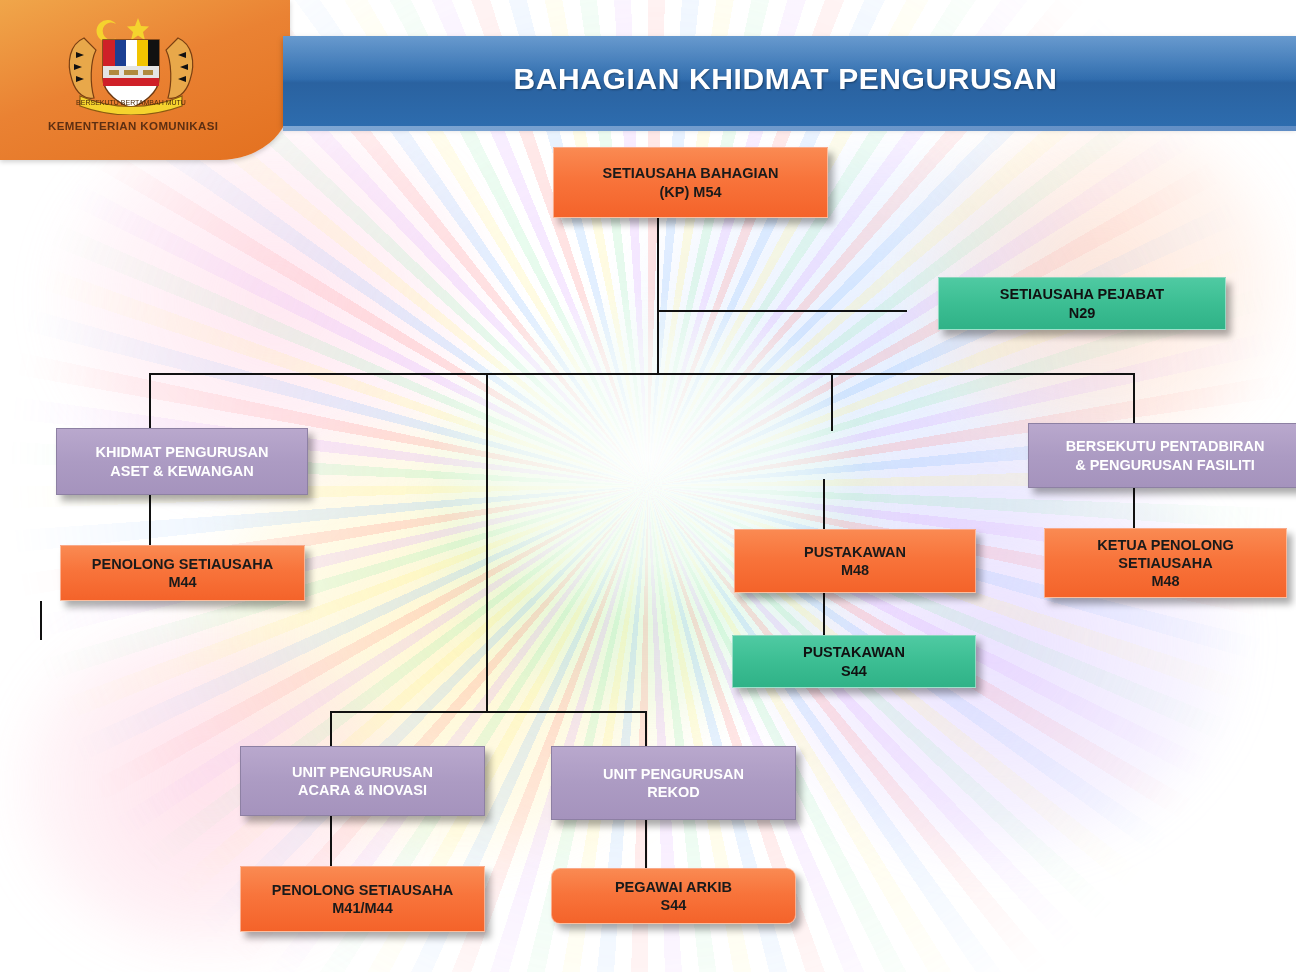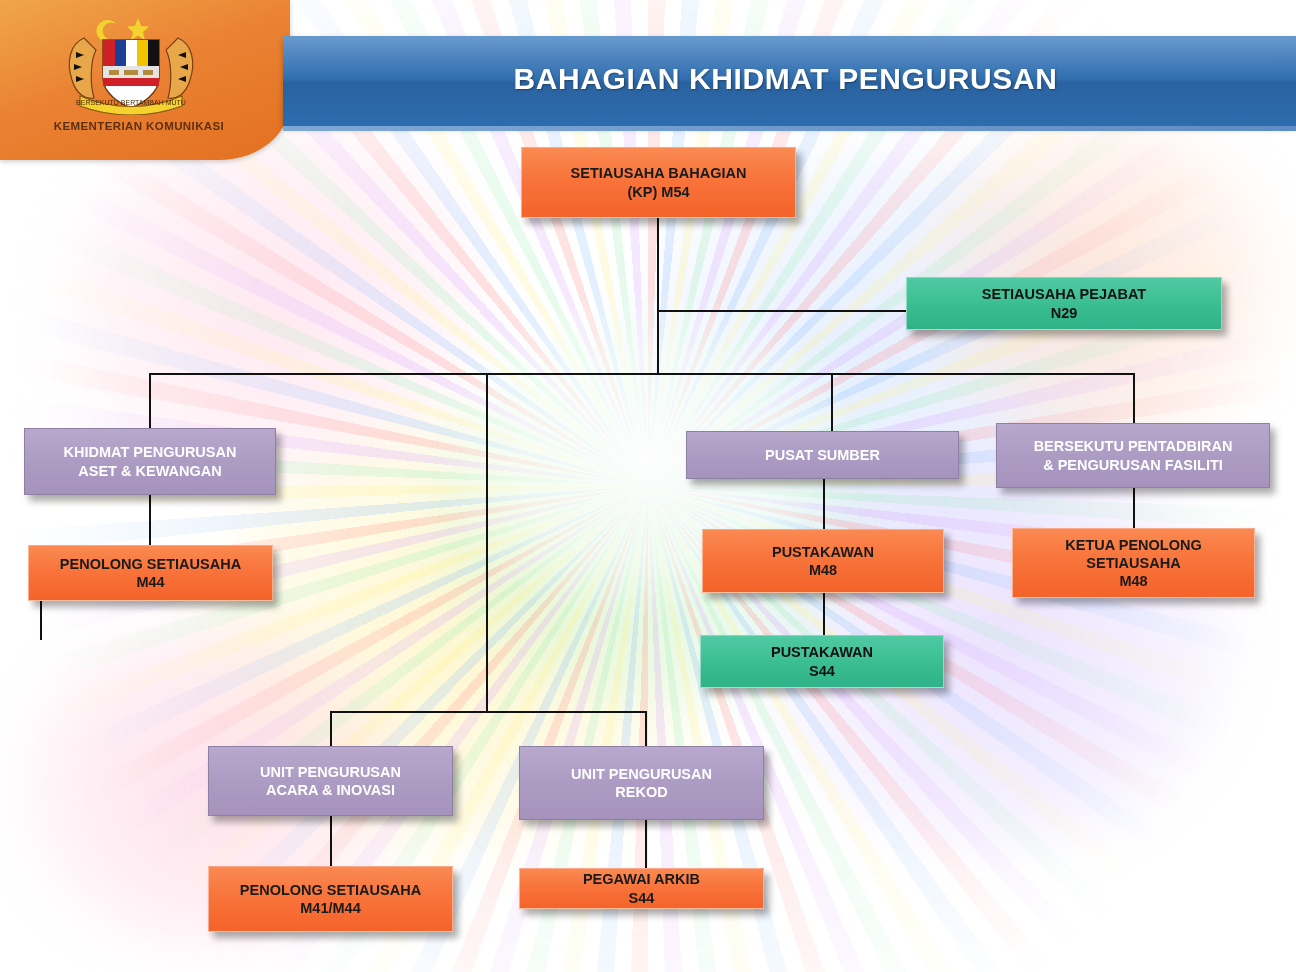--- a/index.html
+++ b/index.html
@@ -77,25 +77,25 @@
     left: 56px;
     top: 10px;
     width: 150px;
     height: 105px;
   }
   .crest-caption {
     position: absolute;
     left: 0;
     top: 120px;
     width: 278px;
-    text-align: center;
     font-size: 11.5px;
     font-weight: bold;
     letter-spacing: .4px;
     color: #5d2f12;
+    padding-left: 48px;
   }
   .title-bar {
     position: absolute;
     left: 283px;
     top: 36px;
     width: 1013px;
     height: 90px;
     background: linear-gradient(180deg, #3d7dc0 0%, #2f6cad 48%, #2a62a0 52%, #2d6cae 100%);
     box-shadow: 0 3px 6px rgba(0,0,0,.25);
   }
@@ -138,20 +138,21 @@
     position: absolute;
     box-sizing: border-box;
     display: flex;
     align-items: center;
     justify-content: center;
     text-align: center;
     padding: 4px 8px;
     line-height: 1.25;
     box-shadow: 5px 6px 7px rgba(0,0,0,.33);
     border: 1px solid rgba(255,255,255,.45);
+    margin-left: 32px;
   }
   .node .txt { width: 100%; }
   .node.orange {
     background: linear-gradient(180deg, #fa8a52 0%, #f8743b 45%, #f4632a 100%);
     color: #1a1a1a;
     font-weight: bold;
     font-size: 14.5px;
   }
   .node.green {
     background: linear-gradient(180deg, #4fcaa2 0%, #3cbe93 50%, #2fb287 100%);
@@ -249,39 +250,34 @@
   <div class="line v" style="left:330px; top:816px; height:50px;"></div>
   <div class="line v" style="left:645px; top:820px; height:48px;"></div>
 
   <div class="node orange" style="left:521px; top:147px; width:275px; height:71px;">
     <div class="txt">
       <div>SETIAUSAHA BAHAGIAN</div>
       <div>(KP) M54</div>
     </div>
   </div>
 
-  <div class="node green" style="left:906px; top:277px; width:316px; height:53px;">
+  <div class="node green" style="left:906px; top:277px; width:288px; height:53px;">
     <div class="txt">
       <div>SETIAUSAHA PEJABAT</div>
       <div>N29</div>
     </div>
   </div>
 
   <div class="node purple" style="left:24px; top:428px; width:252px; height:67px;">
     <div class="txt">
       <div>KHIDMAT PENGURUSAN</div>
       <div>ASET &amp; KEWANGAN</div>
     </div>
   </div>
 
-  <div class="node purple" style="left:686px; top:431px; width:273px; height:48px;">
-    <div class="txt">
-      <div>PUSAT SUMBER</div>
-    </div>
-  </div>
 
   <div class="node purple" style="left:996px; top:423px; width:274px; height:65px;">
     <div class="txt">
       <div>BERSEKUTU PENTADBIRAN</div>
       <div>&amp; PENGURUSAN FASILITI</div>
     </div>
   </div>
 
   <div class="node orange" style="left:28px; top:545px; width:245px; height:56px;">
     <div class="txt">
@@ -326,20 +322,20 @@
     </div>
   </div>
 
   <div class="node orange" style="left:208px; top:866px; width:245px; height:66px;">
     <div class="txt">
       <div>PENOLONG SETIAUSAHA</div>
       <div>M41/M44</div>
     </div>
   </div>
 
-  <div class="node orange" style="left:519px; top:868px; width:245px; height:41px;">
+  <div class="node orange" style="left:519px; top:868px; width:245px; height:56px;border-radius:9px;">
     <div class="txt">
       <div>PEGAWAI ARKIB</div>
       <div>S44</div>
     </div>
   </div>
 
 </div>
 
 </body></html>

